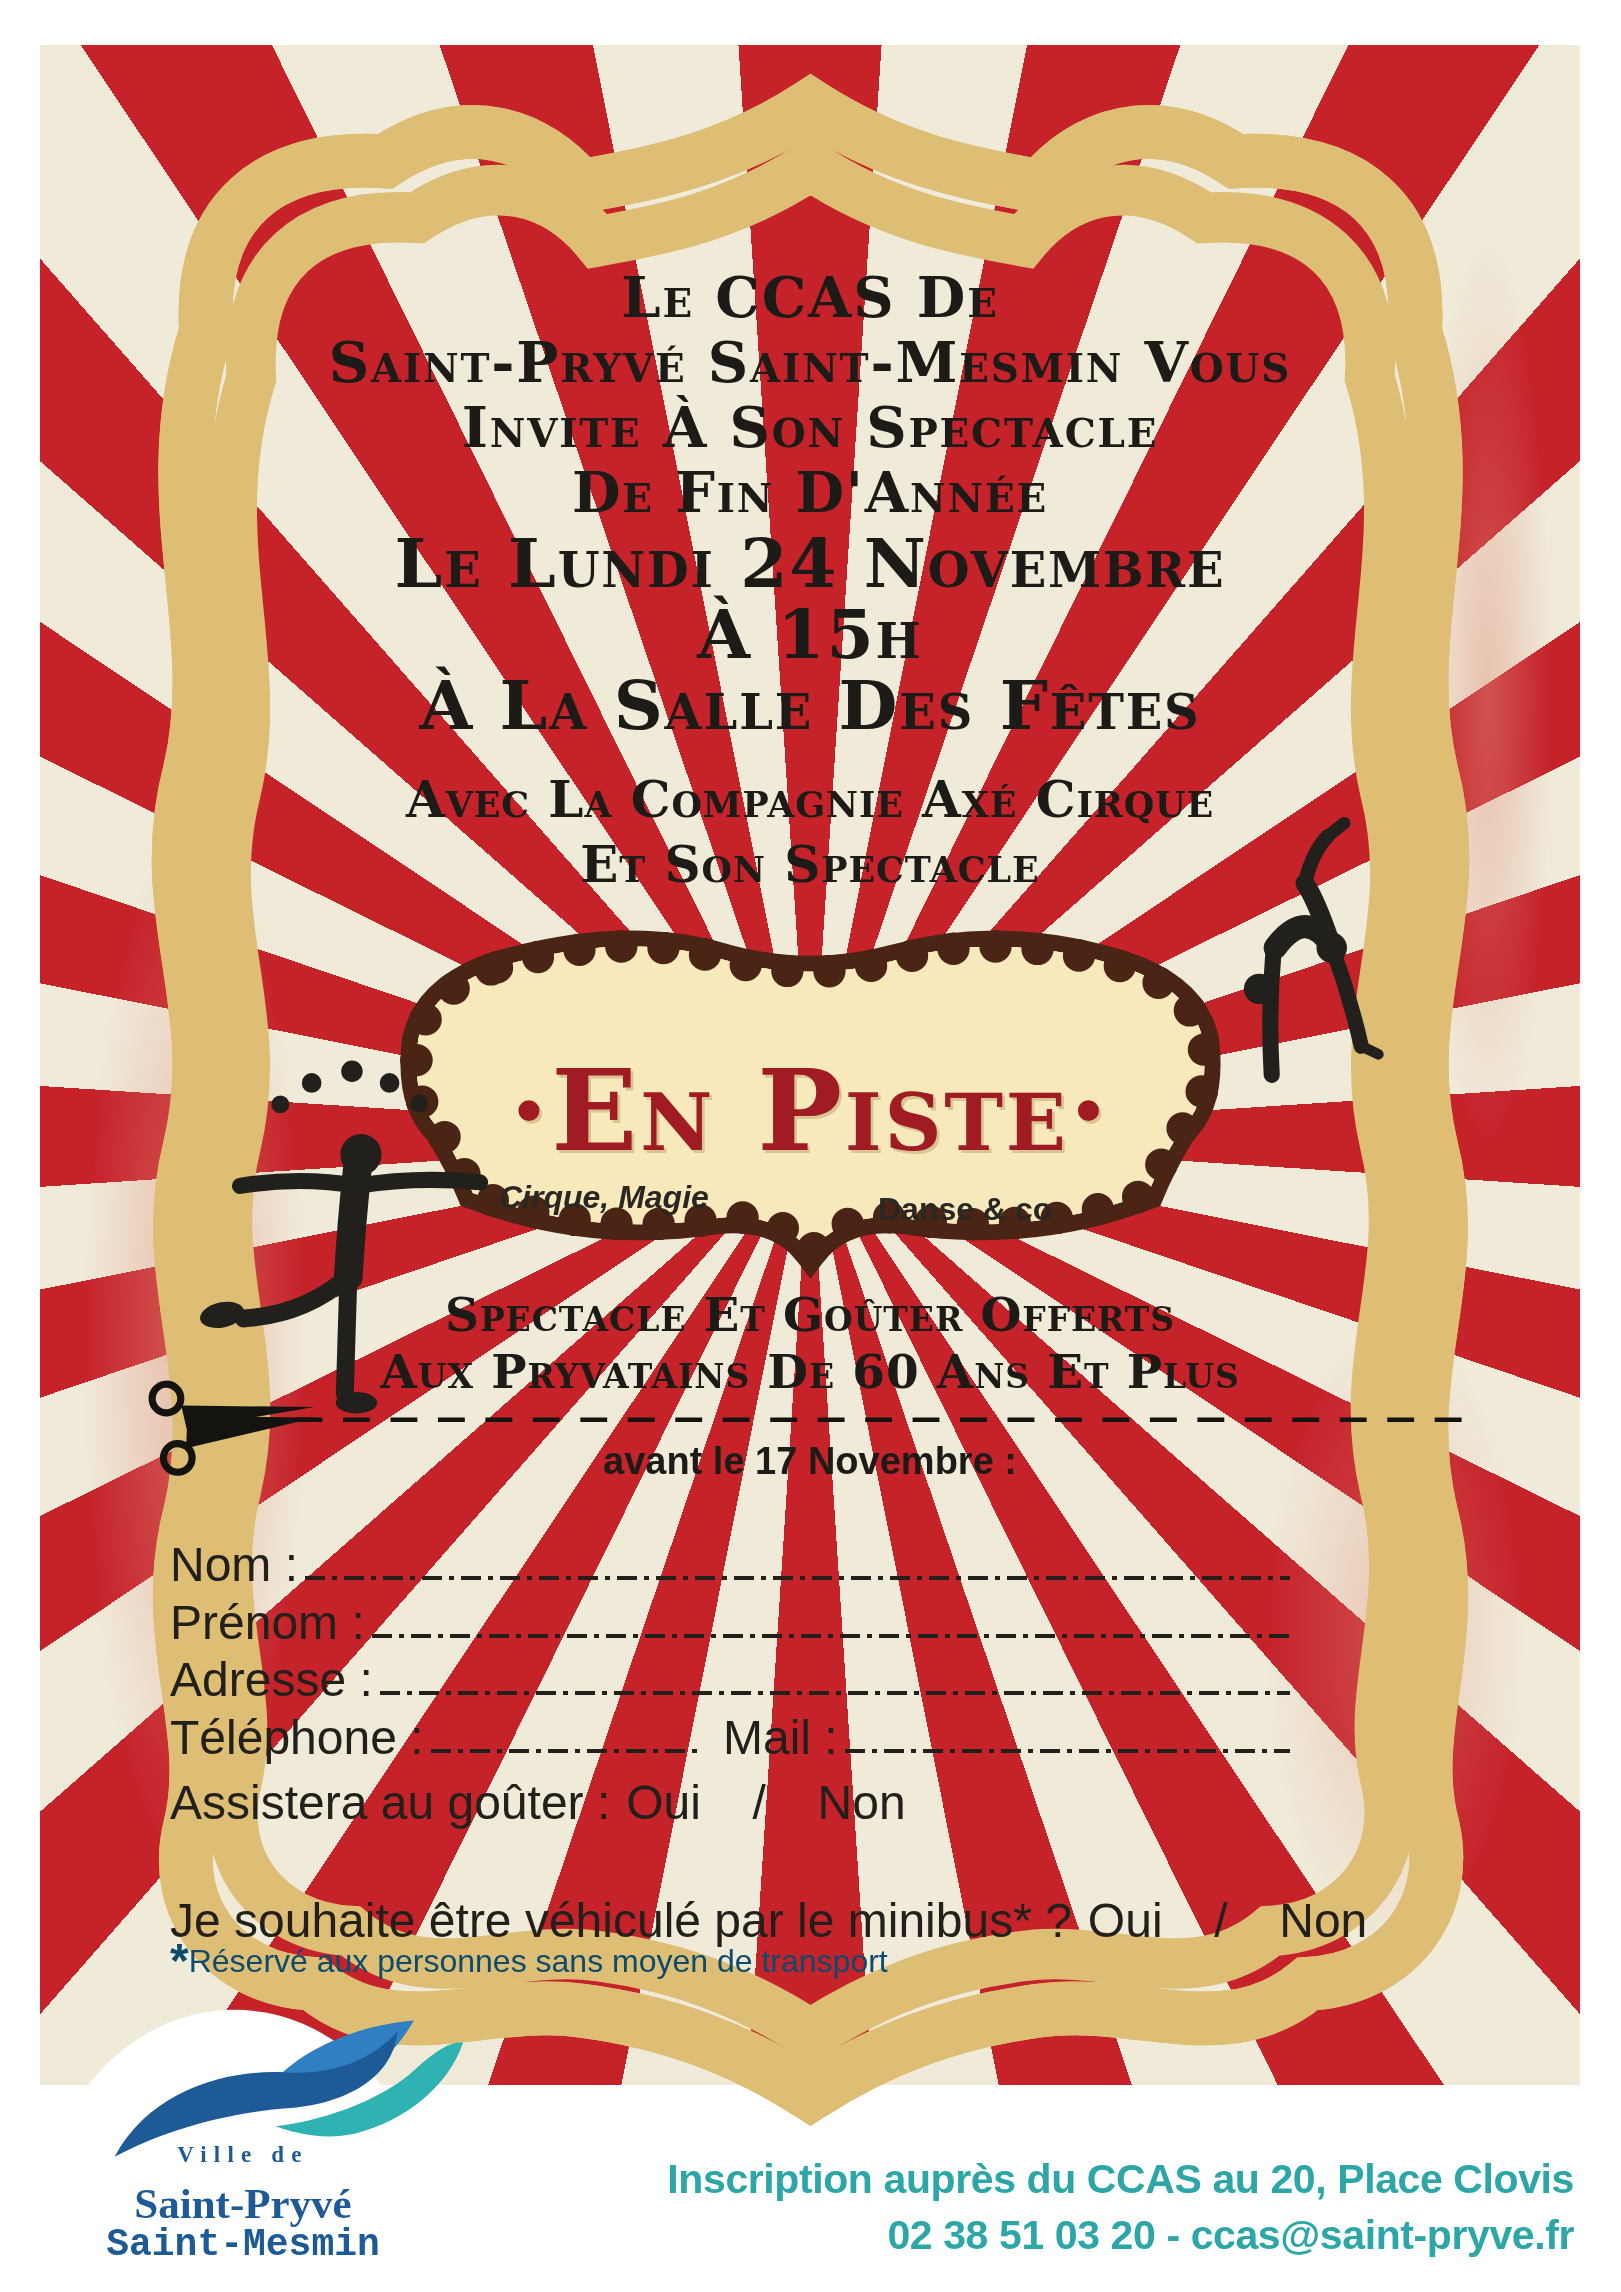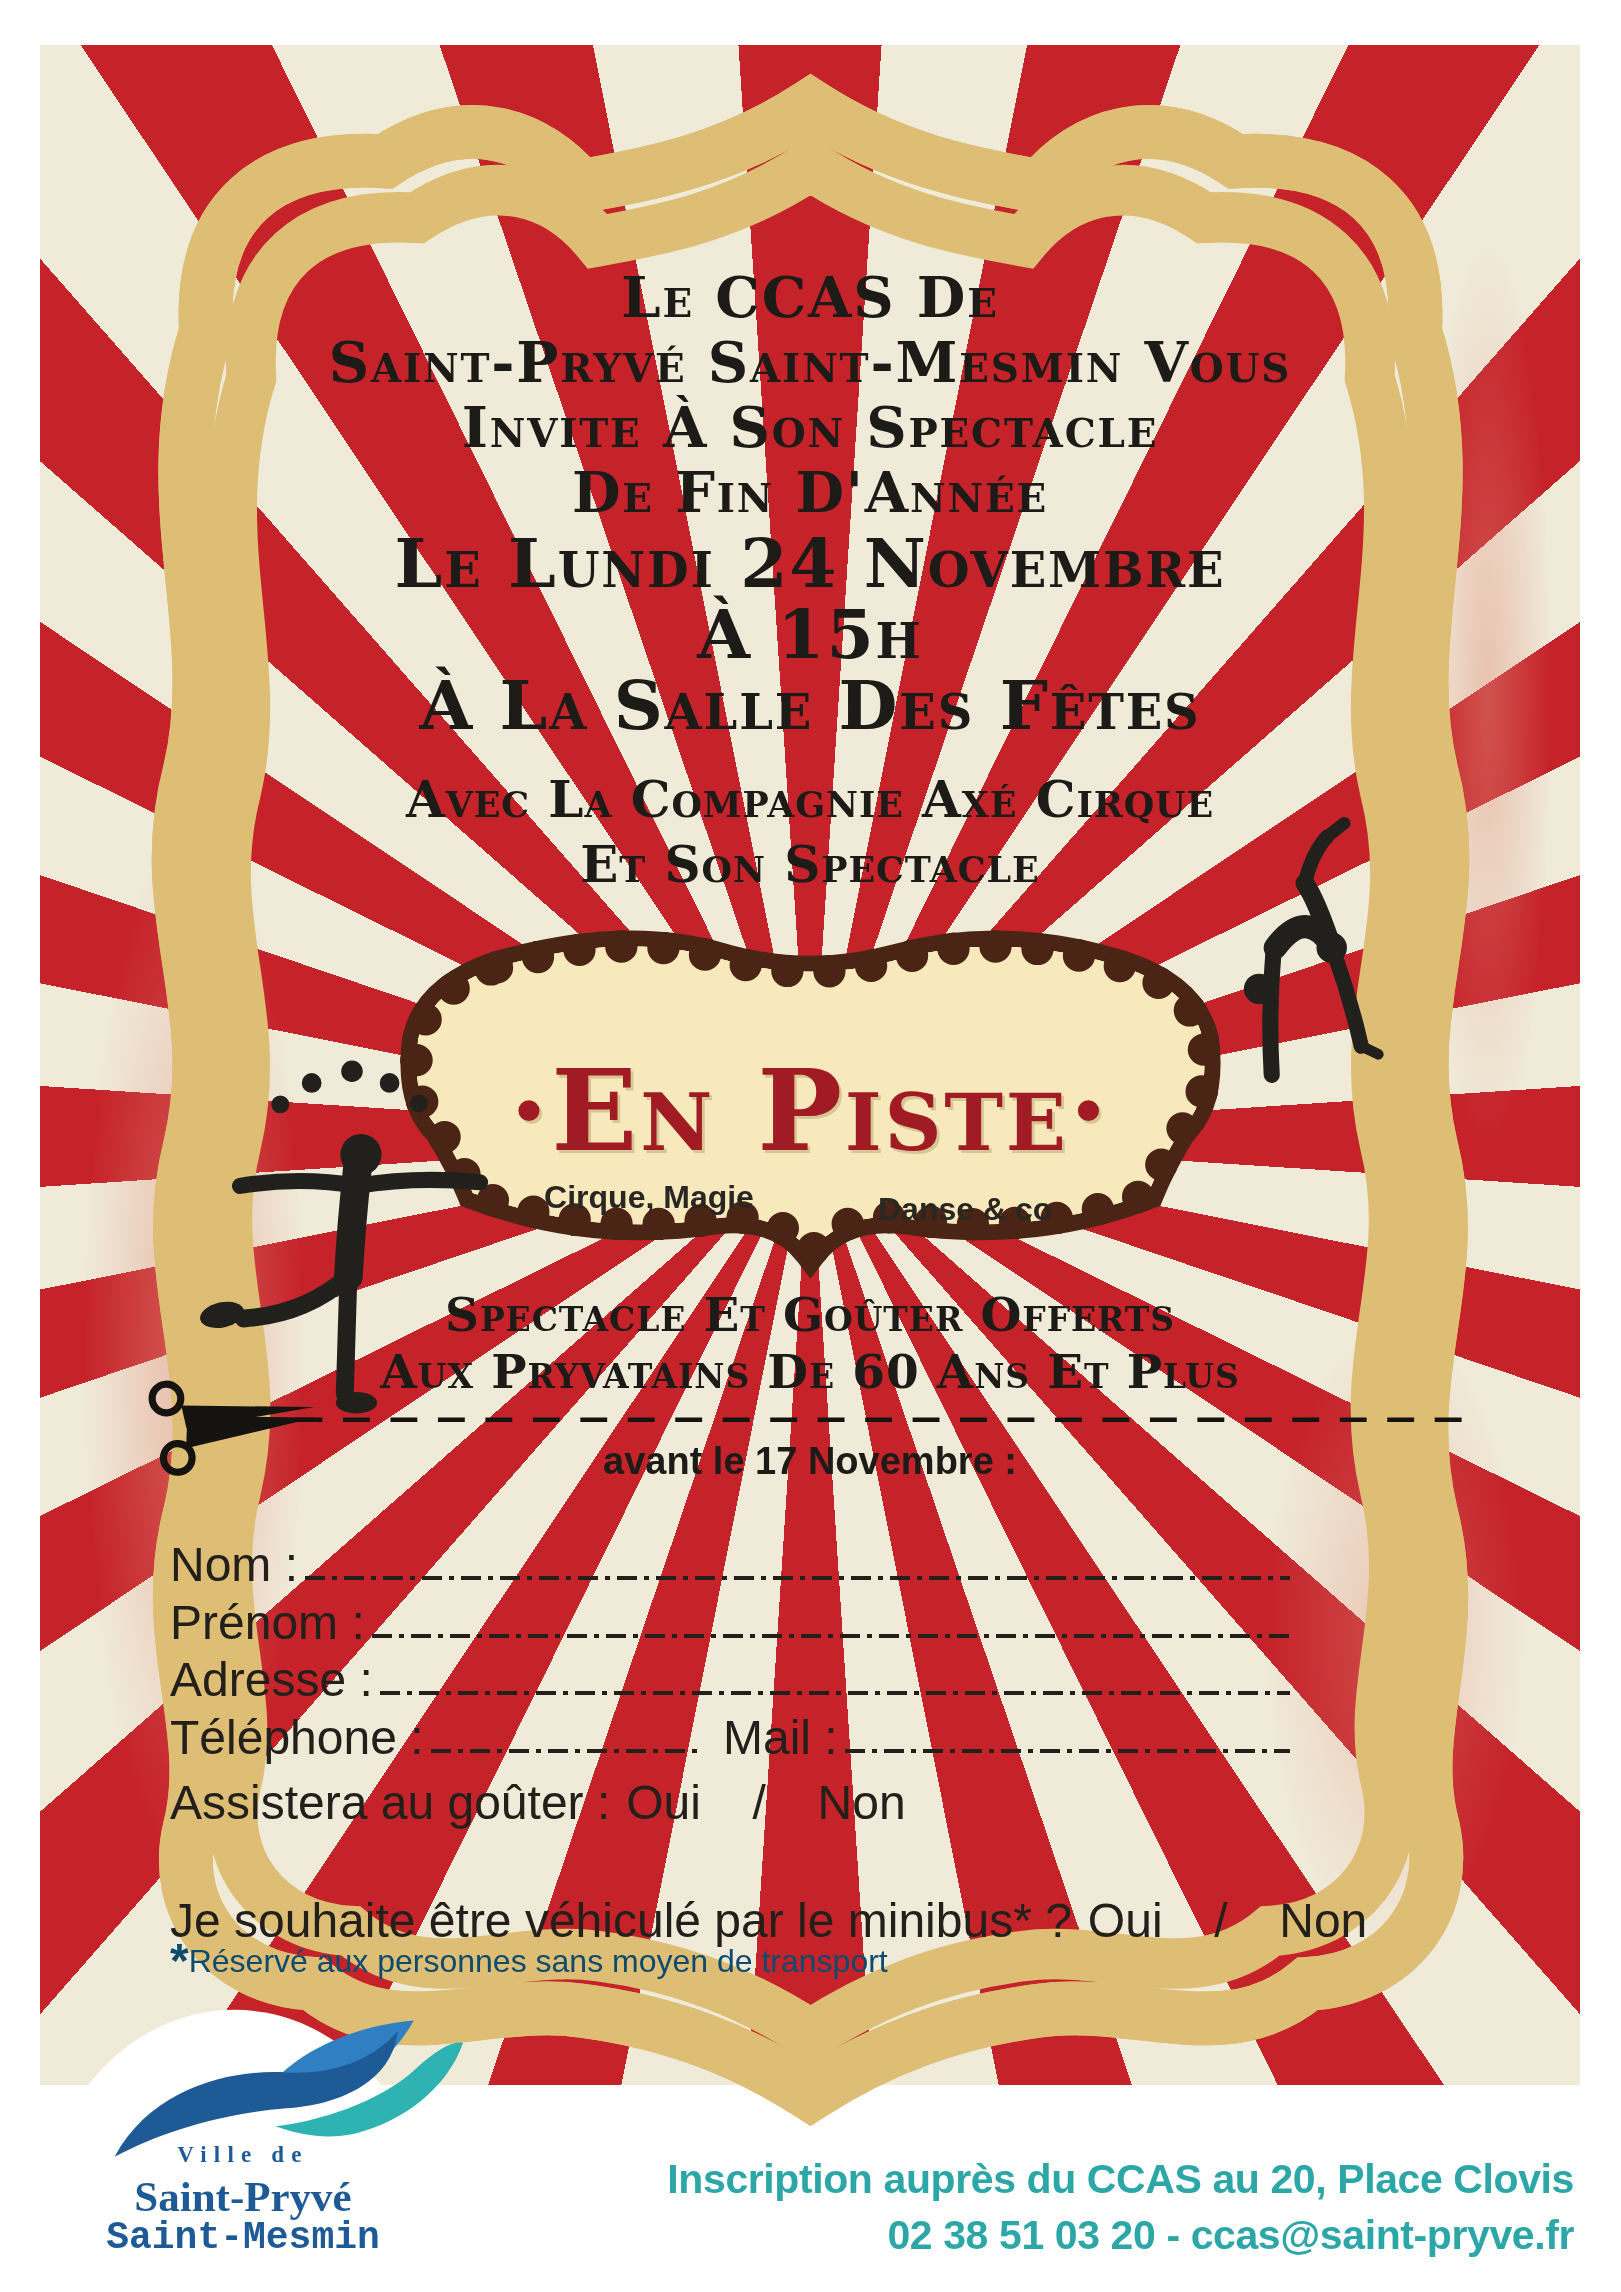--- a/index.html
+++ b/index.html
@@ -46,40 +46,40 @@
   .wave-teal{fill:#2fb2b2;}
   
   .txt{position:absolute; z-index:3; left:134px; width:1352px; text-align:center;}
   .circus{font-family:"DejaVu Serif", serif; font-variant:small-caps; font-weight:700; color:var(--c-ink);}
   .intro{top:265px; font-size:56px; line-height:65px; letter-spacing:1.8px;}
   .event{top:528px; font-size:68px; line-height:71px; letter-spacing:1.8px;}
   .company{top:767px; font-size:50px; line-height:65px; letter-spacing:0.9px;}
   .sign-title{top:1030px; left:407px; width:806px; line-height:161px; font-size:113px;
      color:var(--c-sign_red); letter-spacing:2.7px; text-shadow:2.7px 2.7px 0 rgba(120,90,30,.25);}
   .tag{position:absolute; z-index:3; font-weight:700; font-size:32px; color:#2a2722;}
-  .tag-left{left:488px; top:1179px; width:322px; text-align:center;}
+  .tag-left{left:499px; top:1179px; width:322px; text-align:left;font-style:italic;}
   .tag-right{left:878px; top:1191px; width:304px; }
   .offer{top:1286px; font-size:47px; line-height:57px; letter-spacing:0.9px;}
   .coupon-title{top:1438px; font-size:38px; line-height:47px; font-weight:700;}
   .frow{position:absolute; z-index:3; left:170px; width:1124px; height:52px;
      display:flex; align-items:baseline; font-size:48px; color:#23201b;}
   .flabel{white-space:pre; flex:0 0 auto;}
   .dots{flex:1 1 auto; align-self:flex-end; height:3.6px; margin:0 3.6px 9px 7.2px;
      background-image:repeating-linear-gradient(90deg,#23201b 0 19.7px, rgba(0,0,0,0) 19.7px 27px,
         #23201b 27px 32px, rgba(0,0,0,0) 32px 39px);}
   .dots.w300{flex:0 0 269px;}
   .dots.w150{flex:0 0 134px;}
   .opts{white-space:pre; margin-left:16px; word-spacing:12.5px;}
   .ml{margin-left:19.7px;}
   .footnote{position:absolute; z-index:3; left:170px; top:1933px; font-size:32px; color:#0c4a6e;}
   .footnote .star{font-size:48px; font-weight:700; vertical-align:-5.4px;}
   
   .logo-text{position:absolute; z-index:3; left:82px; top:2142px; width:322px; text-align:center;
      color:var(--c-logo_blue); font-family:"Liberation Serif", serif;}
-  .logo-line1{font-size:23px; letter-spacing:7.2px; font-weight:700; margin-bottom:7px;}
+  .logo-line1{font-size:23px; letter-spacing:7.2px; font-weight:700; margin-bottom:14px;}
   .logo-line2{font-size:43px; font-weight:700; line-height:43px;}
   .logo-line3{font-size:38px; font-weight:700; line-height:39px;font-family:Liberation Mono, monospace;}
   .contact{position:absolute; z-index:3; right:47px; top:2119px; width:985px; text-align:right;
      color:var(--c-teal); font-size:41px; line-height:56px; font-weight:700; letter-spacing:-0.4px;margin-top:32px;}
 </style>
 </head>
 <body>
 
 <div class="page">
 

